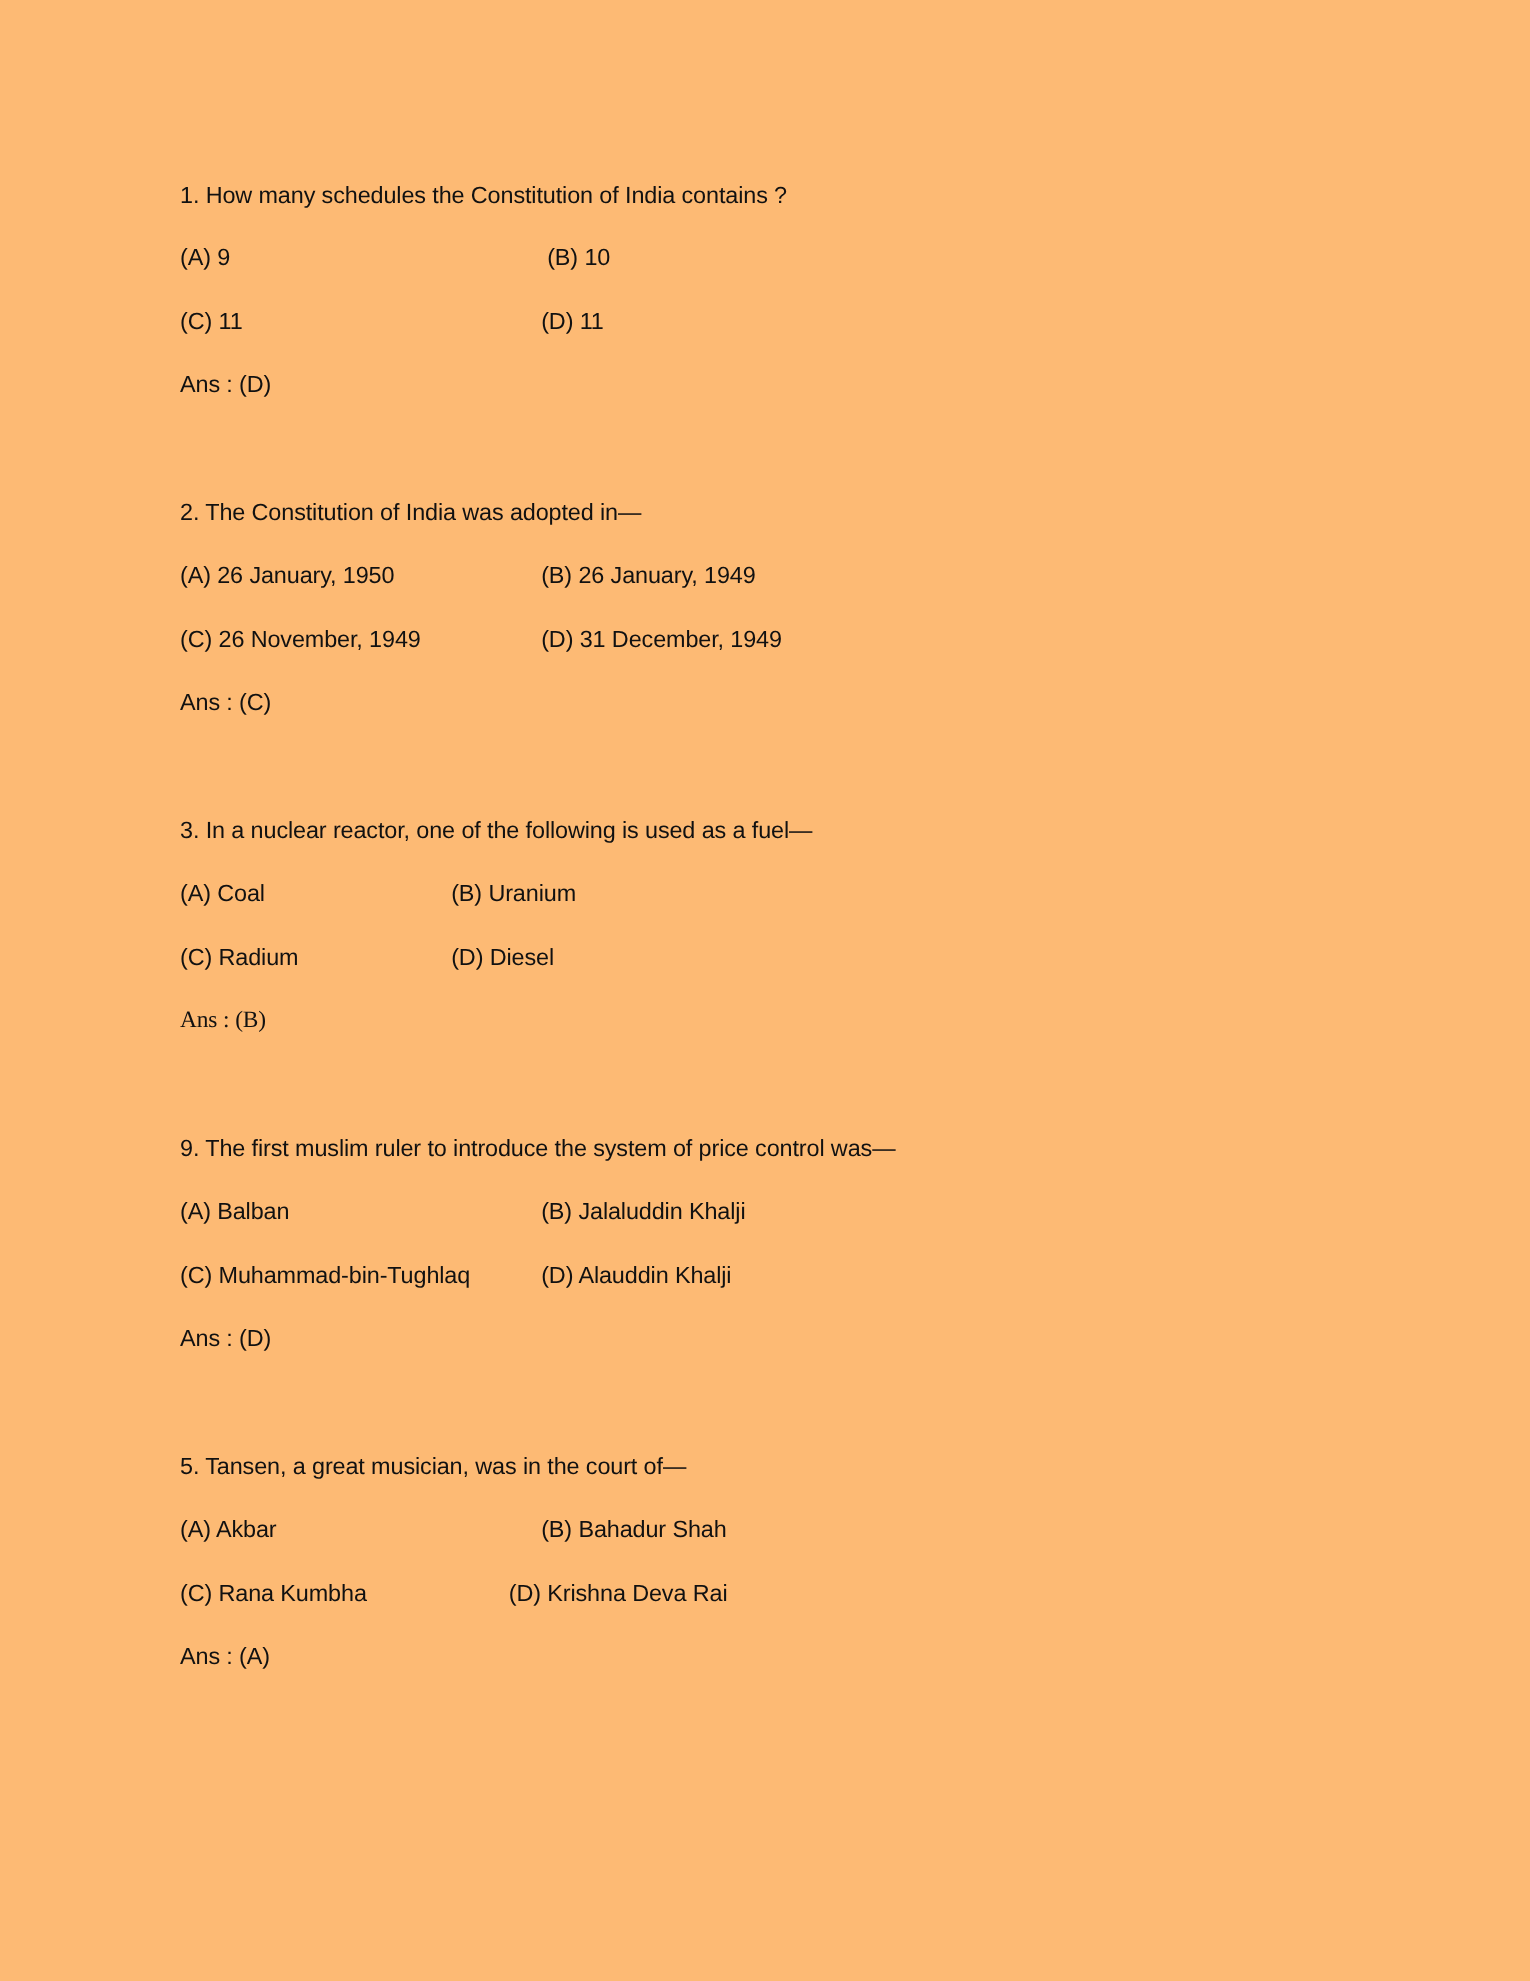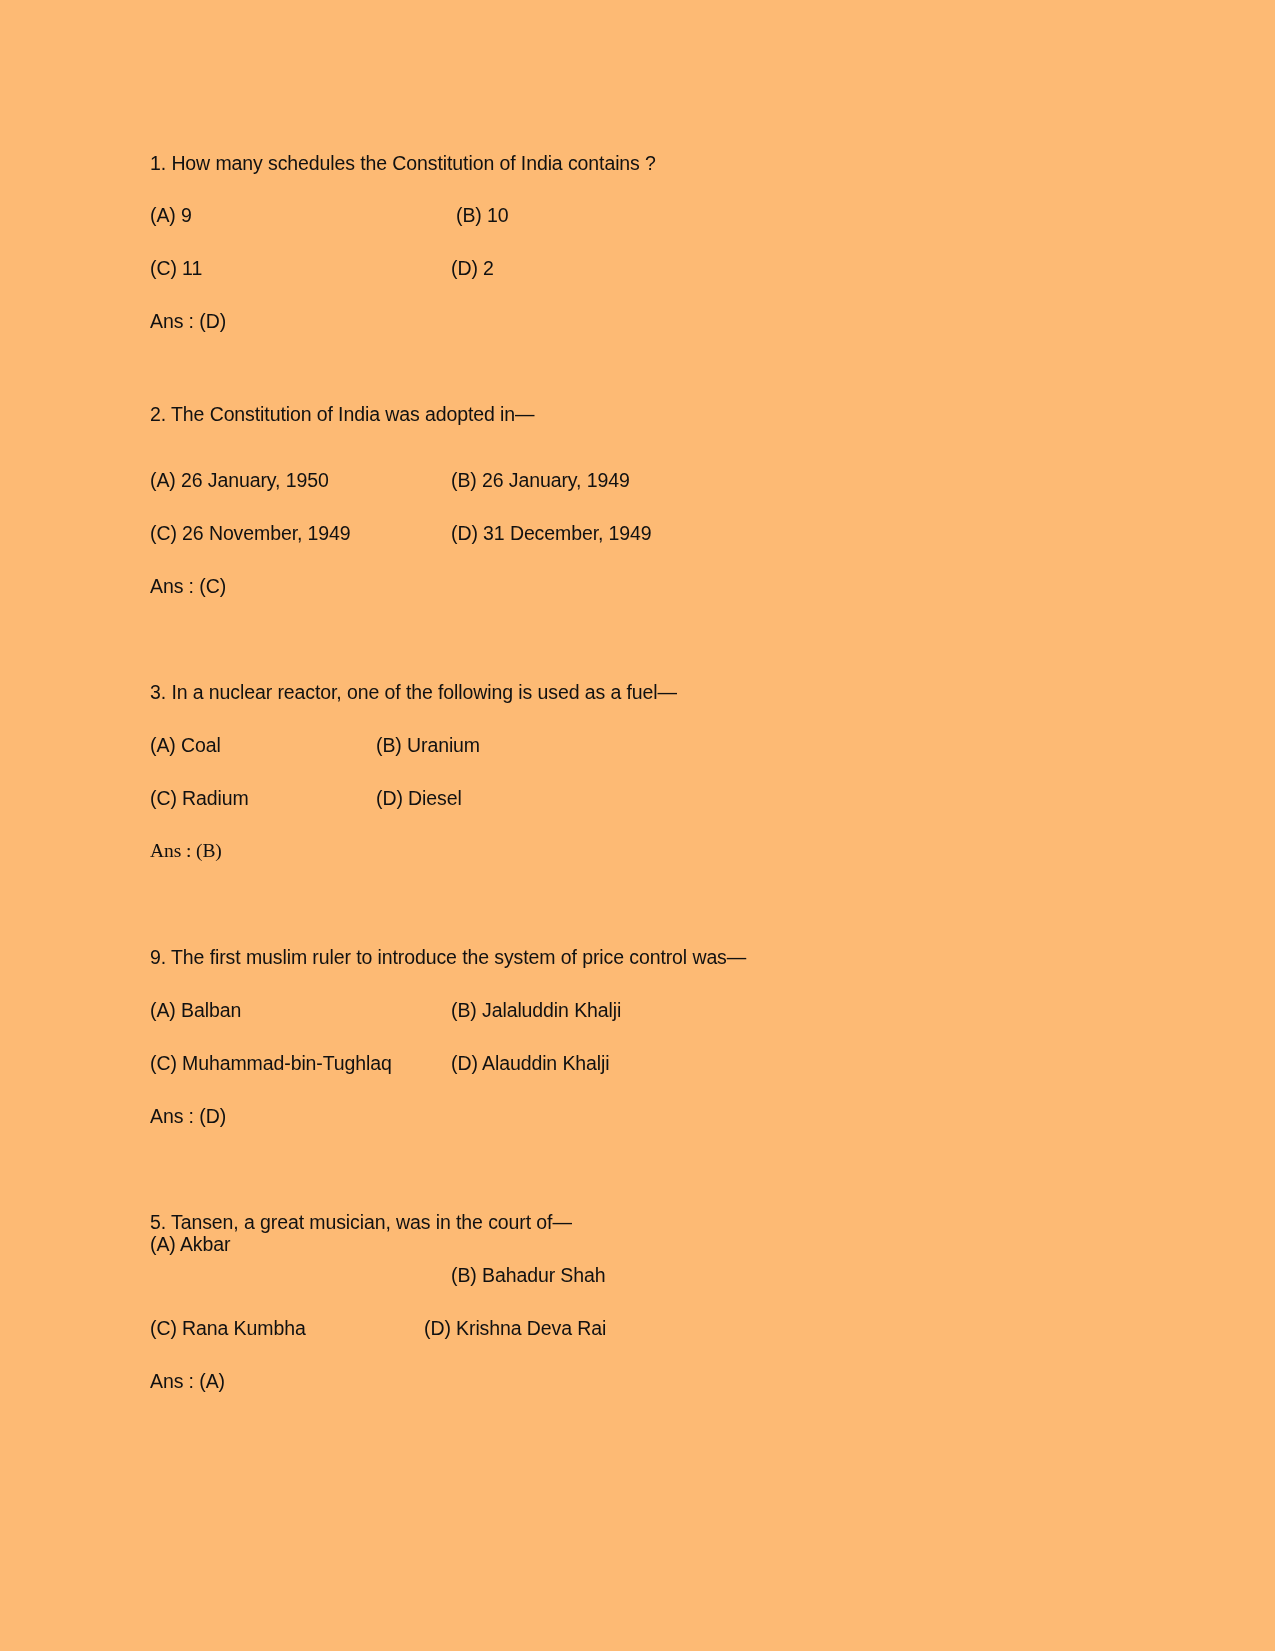--- a/index.html
+++ b/index.html
@@ -34,26 +34,26 @@
 </head>
 <body>
 
 <div class="page">
 
   <div>
     <div class="line" style="left:150px; top:151px;">1. How many schedules the Constitution of India contains ?</div>
     <div class="line" style="left:150px; top:203px;">(A) 9</div>
     <div class="line" style="left:456px; top:203px;text-align:right;">(B) 10</div>
     <div class="line" style="left:150px; top:256px;">(C) 11</div>
-    <div class="line" style="left:451px; top:256px;">(D) 2</div>
+    <div class="line" style="left:451px; top:256px;">(D) 11</div>
     <div class="line" style="left:150px; top:309px;">Ans : (D)</div>
   </div>
 
   <div>
-    <div class="line" style="left:150px; top:402px;text-align:center;">2. The Constitution of India was adopted in—</div>
+    <div class="line" style="left:150px; top:415px;text-align:center;">2. The Constitution of India was adopted in—</div>
     <div class="line" style="left:150px; top:468px;">(A) 26 January, 1950</div>
     <div class="line" style="left:451px; top:468px;">(B) 26 January, 1949</div>
     <div class="line" style="left:150px; top:521px;">(C) 26 November, 1949</div>
     <div class="line" style="left:451px; top:521px;">(D) 31 December, 1949</div>
     <div class="line" style="left:150px; top:574px;">Ans : (C)</div>
   </div>
 
   <div>
     <div class="line" style="left:150px; top:680px;">3. In a nuclear reactor, one of the following is used as a fuel—</div>
     <div class="line" style="left:150px; top:733px;">(A) Coal</div>
@@ -67,20 +67,20 @@
     <div class="line" style="left:150px; top:945px;">9. The first muslim ruler to introduce the system of price control was—</div>
     <div class="line" style="left:150px; top:998px;">(A) Balban</div>
     <div class="line" style="left:451px; top:998px;">(B) Jalaluddin Khalji</div>
     <div class="line" style="left:150px; top:1051px;">(C) Muhammad-bin-Tughlaq</div>
     <div class="line" style="left:451px; top:1051px;">(D) Alauddin Khalji</div>
     <div class="line" style="left:150px; top:1104px;">Ans : (D)</div>
   </div>
 
   <div>
     <div class="line" style="left:150px; top:1210px;">5. Tansen, a great musician, was in the court of—</div>
-    <div class="line" style="left:150px; top:1232px;">(A) Akbar</div>
+    <div class="line" style="left:150px; top:1263px;">(A) Akbar</div>
     <div class="line" style="left:451px; top:1263px;">(B) Bahadur Shah</div>
     <div class="line" style="left:150px; top:1316px;">(C) Rana Kumbha</div>
     <div class="line" style="left:424px; top:1316px;">(D) Krishna Deva Rai</div>
     <div class="line" style="left:150px; top:1369px;">Ans : (A)</div>
   </div>
 
 </div>
 
 </body></html>

